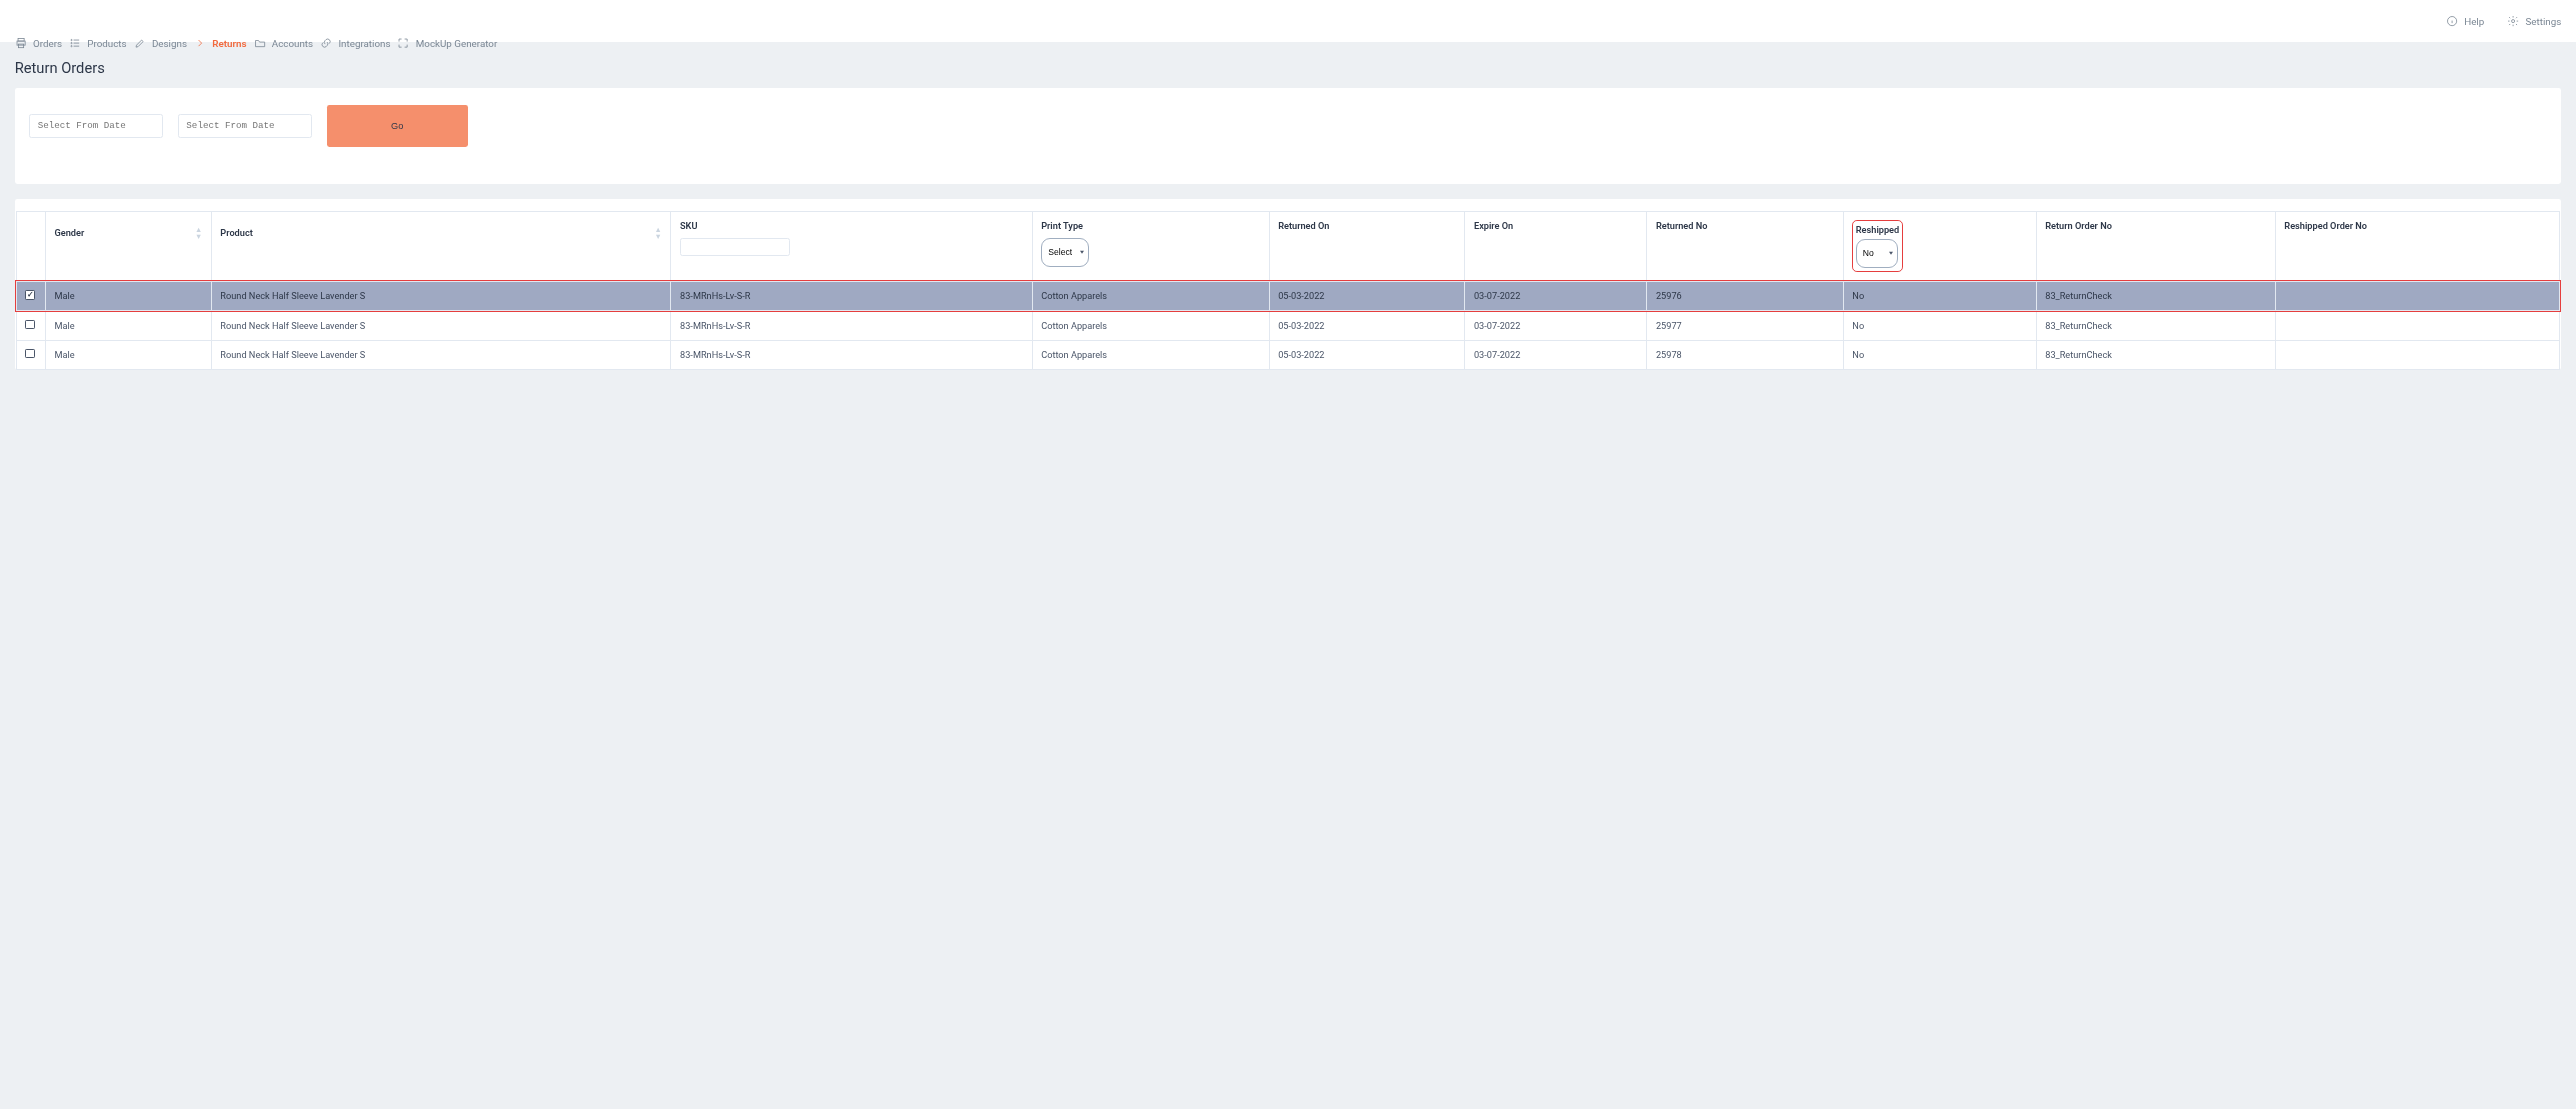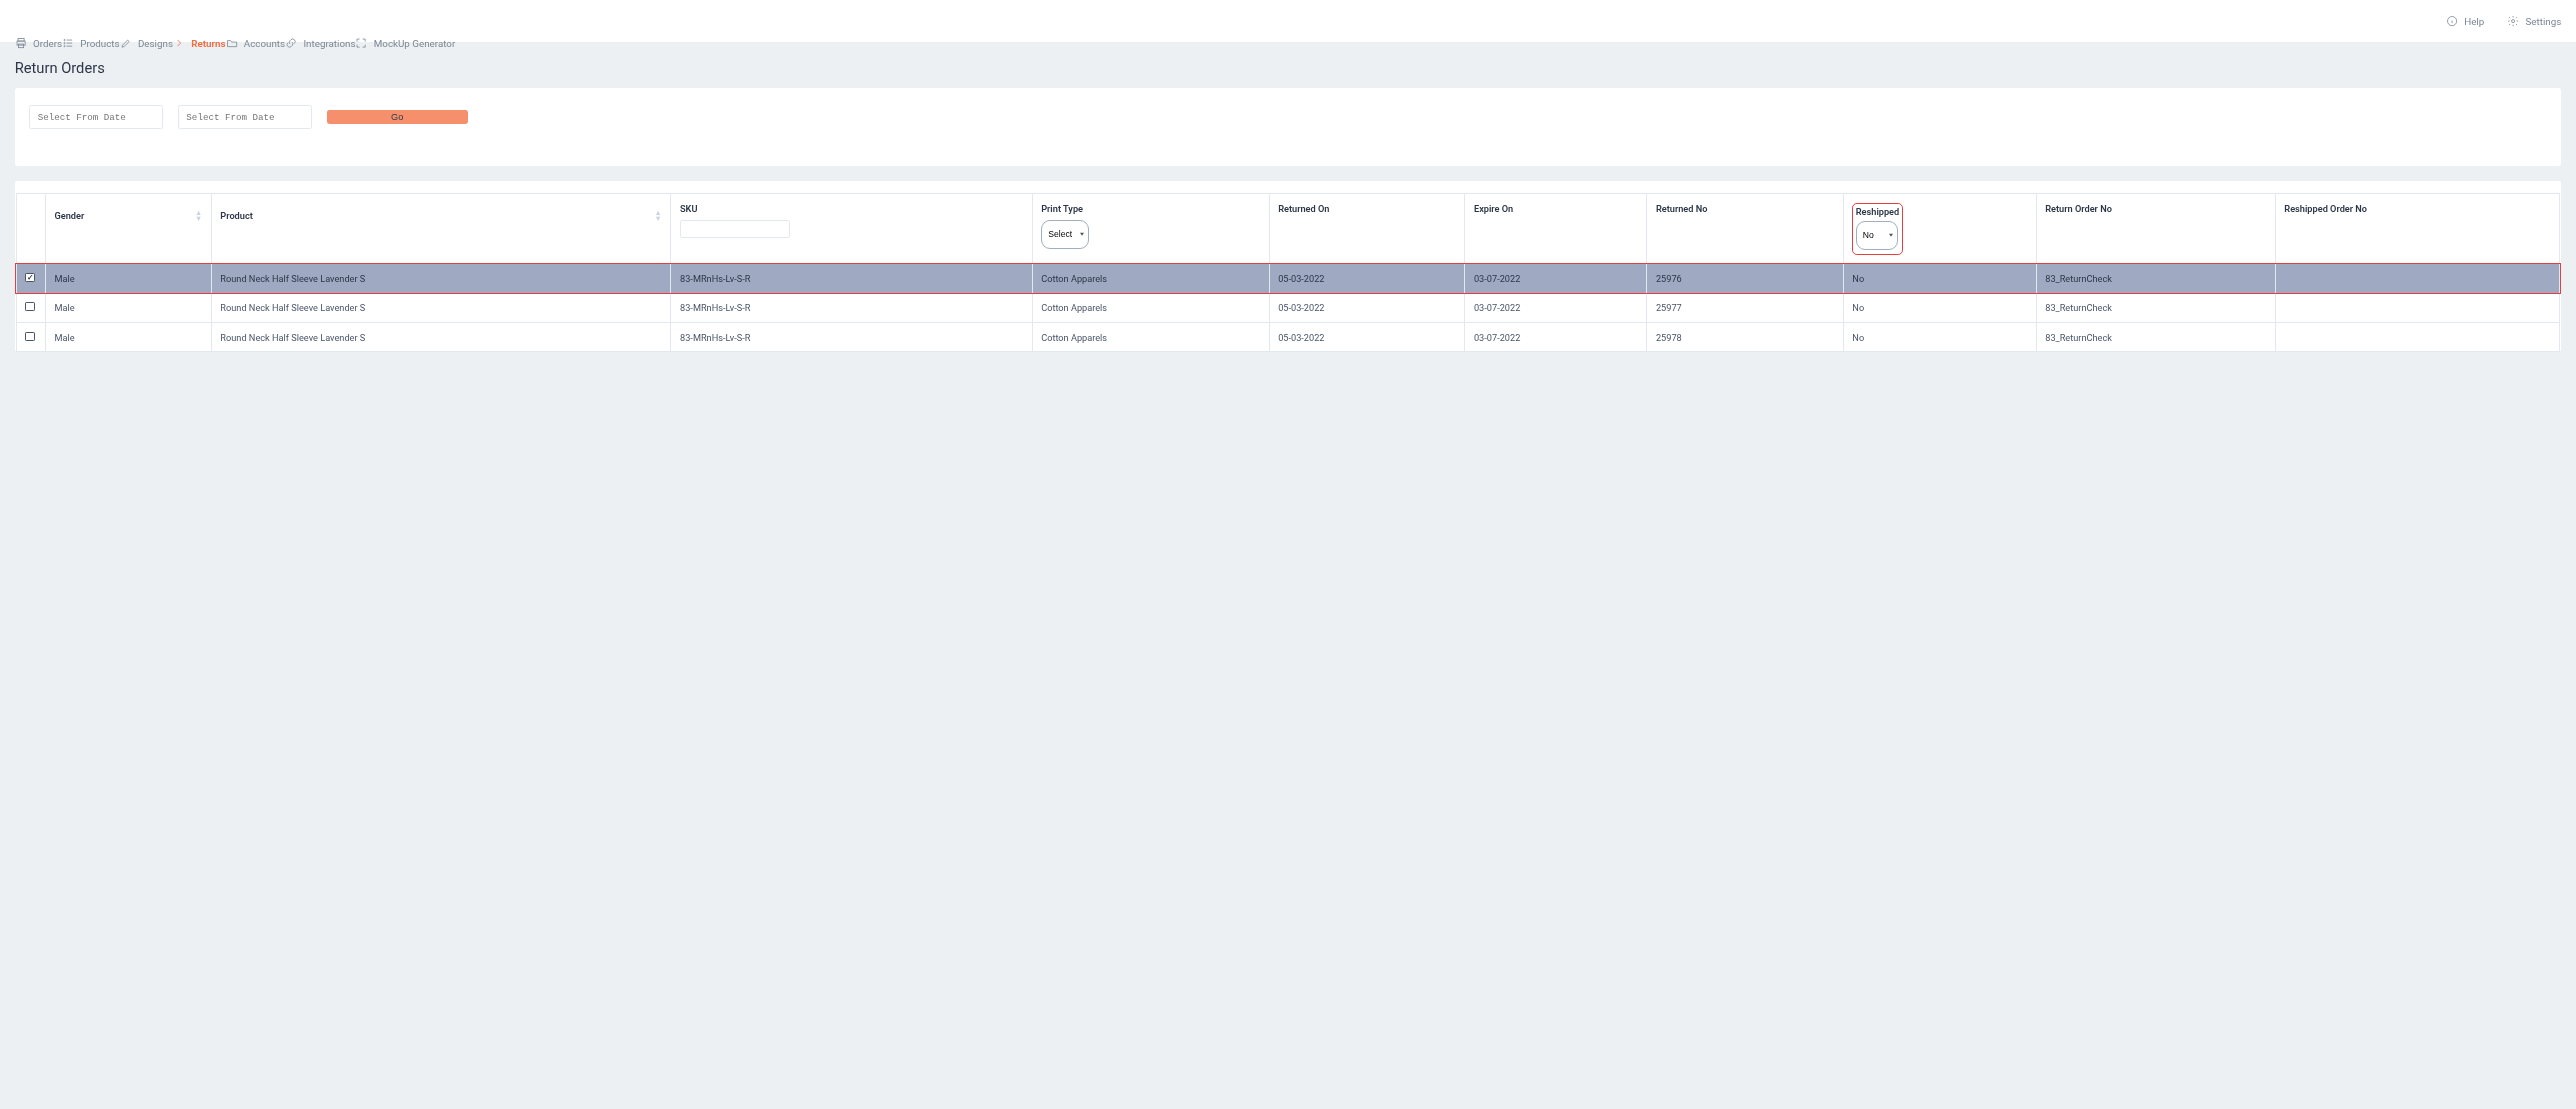--- a/index.html
+++ b/index.html
@@ -11,21 +11,21 @@
   }
 
   
   .topbar {
     background: #fff;
     display: flex;
     align-items: center;
     padding: 0 14.7px;
     height: 42px;
   }
-  .nav-left { display: flex; align-items: flex-start; gap: 0; flex: 1; margin-top: 44px; }
+  .nav-left { display: flex; align-items: flex-start; gap: 7px; flex: 1; margin-top: 44px; }
   .nav-right { display: flex; align-items: center; gap: 23px; }
   .nav-item {
     display: flex; align-items: center; gap: 6.1px;
     color: #7b8794; cursor: pointer;
     font-size: 9.8px;
   }
   .nav-item.active { color: #f26a3e; font-weight: 600; }
   .nav-icon { width: 12.2px; height: 12.2px; stroke: currentColor; fill: none; stroke-width: 1.6; }
 
   
@@ -41,21 +41,21 @@
     margin: 0 14.7px 14.7px;
     border-radius: 2.4px;
   }
   .filter-card { padding: 17px 14.7px 37px; display: flex; gap: 14.7px; align-items: center; }
   .date-input, .sku-input {
     height: 24.4px; border: 0.6px solid #e2e8f0; border-radius: 2.4px;
     padding: 0 7.3px; font-size: 9.2px; color: #4a5568; background: #fff; font-family: Liberation Mono, monospace;
   }
   .date-input { width: 134px; }
   .btn {
-    height: 14px; border: none; border-radius: 2.4px; padding: 0 11px;
+    height: 42px; border: none; border-radius: 2.4px; padding: 0 11px;
     font-size: 9.2px; cursor: pointer; color: #fff; background: #f58f6c;
   }
   .btn-go { width: 141px; color: #2d3748; background: #f58f6c; }
   .btn-outline-red { border: 1.2px solid #e53e3e; border-radius: 3.7px; }
 
   
   .table-card { padding: 12.2px 0 0; }
   .actions-row {
     display: flex; align-items: center; padding: 0 12.2px 9.8px;
   }

